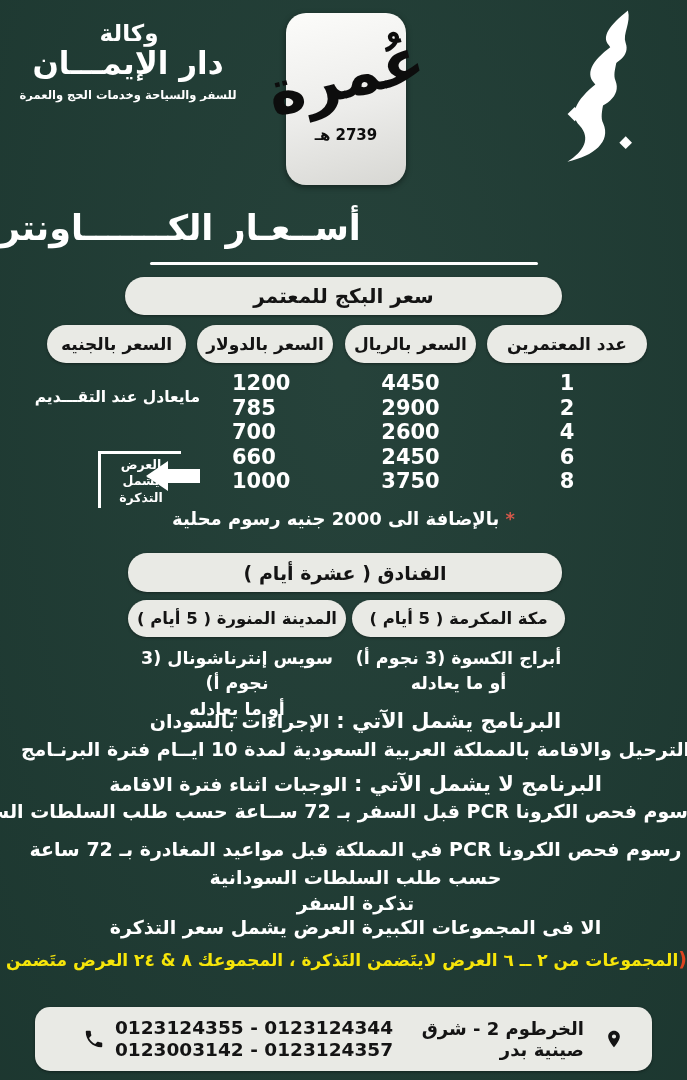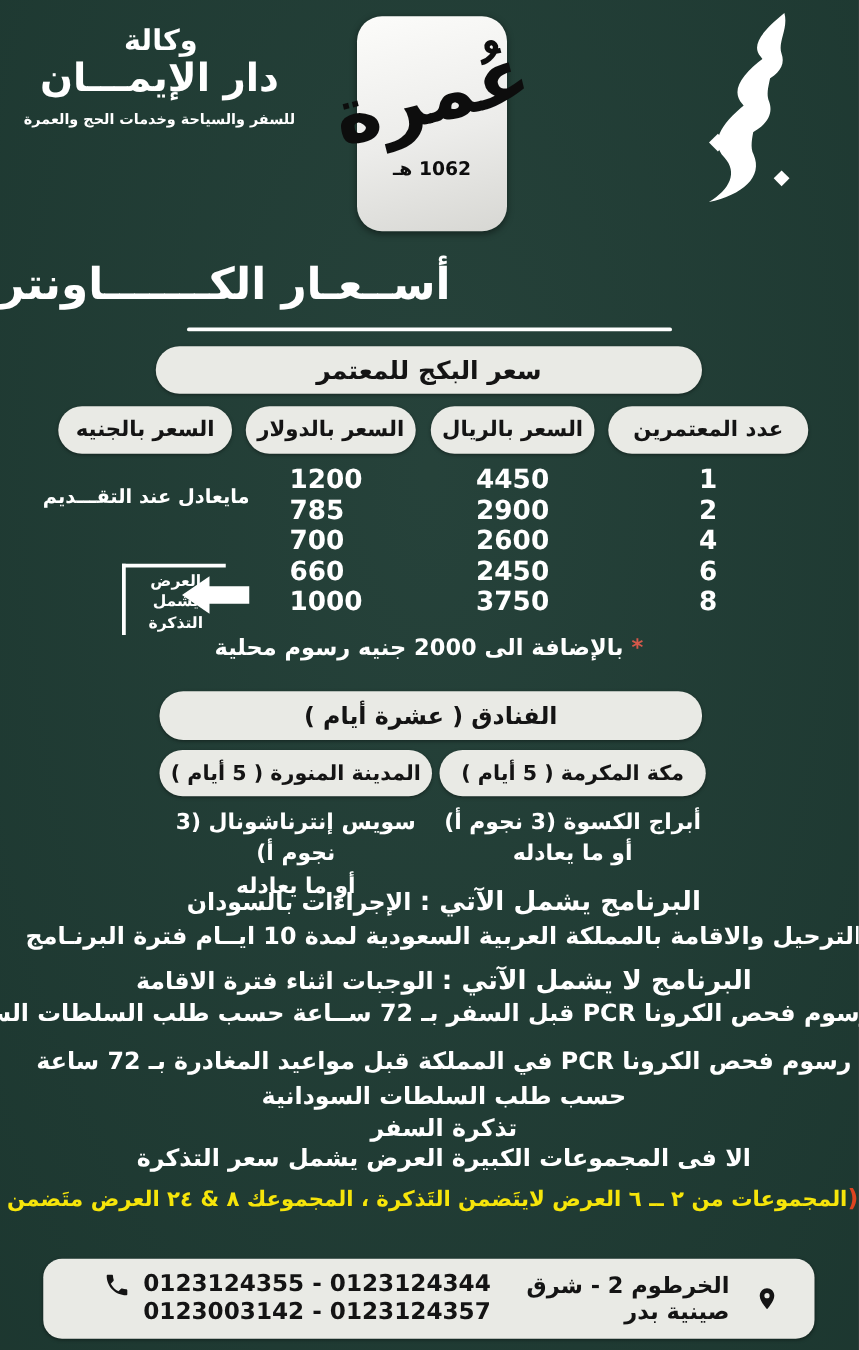--- a/index.html
+++ b/index.html
@@ -82,38 +82,38 @@
   }
   .paren { color:#dd4420; font-size:19px; }
   
   .footer {
     position:absolute; top:1007px; left:35px; width:617px; height:64px;
     background:#e9eae5; border-radius:15px; box-shadow:0 1px 3px rgba(0,0,0,0.4);
     color:#141414; display:flex; align-items:center; justify-content:space-between;
     padding:0 28px 0 48px; box-sizing:border-box;
   }
   .footer-address { display:flex; align-items:center; gap:20px; font-size:18px; font-weight:bold; }
-  .footer-phones { display:flex; align-items:flex-start; gap:10px; direction:ltr; }
+  .footer-phones { display:flex; align-items:center; gap:10px; direction:ltr; }
   .phone-lines { font-size:18.5px; font-weight:bold; line-height:1.2; direction:ltr; text-align:left; white-space:nowrap; }
   .icon svg { display:block; }
 </style>
 </head>
 <body>
 
 <div class="page">
 
   <div class="agency">
     <div class="agency-pre">وكالة</div>
     <div class="agency-name">دار الإيمـــان</div>
     <div class="agency-tagline">للسفر والسياحة وخدمات الحج والعمرة</div>
   </div>
 
   <div class="badge">
     <div class="badge-word">عُمرة</div>
-    <div class="badge-year">1062 هـ</div>
+    <div class="badge-year">2739 هـ</div>
   </div>
 
   <div class="flame icon">
     <svg viewBox="0 0 100 150" xmlns="http://www.w3.org/2000/svg">
       <g fill="#ffffff">
         <path d="M66,4 C50,17 42,27 49,35 C55,42 52,49 40,56 C57,53 68,44 64,33 C61,25 69,15 66,4 Z"></path>
         <path d="M54,34 C36,47 27,59 36,69 C44,78 40,87 26,95 C47,91 60,80 55,67 C51,57 61,46 54,34 Z"></path>
         <path d="M42,66 C22,81 12,95 23,107 C33,118 27,130 12,139 C36,134 51,121 44,105 C39,94 50,81 42,66 Z"></path>
         <rect x="14" y="92" width="9" height="9" transform="rotate(45 18.5 96.5)"></rect>
         <rect x="60" y="118" width="8" height="8" transform="rotate(45 64 122)"></rect>

